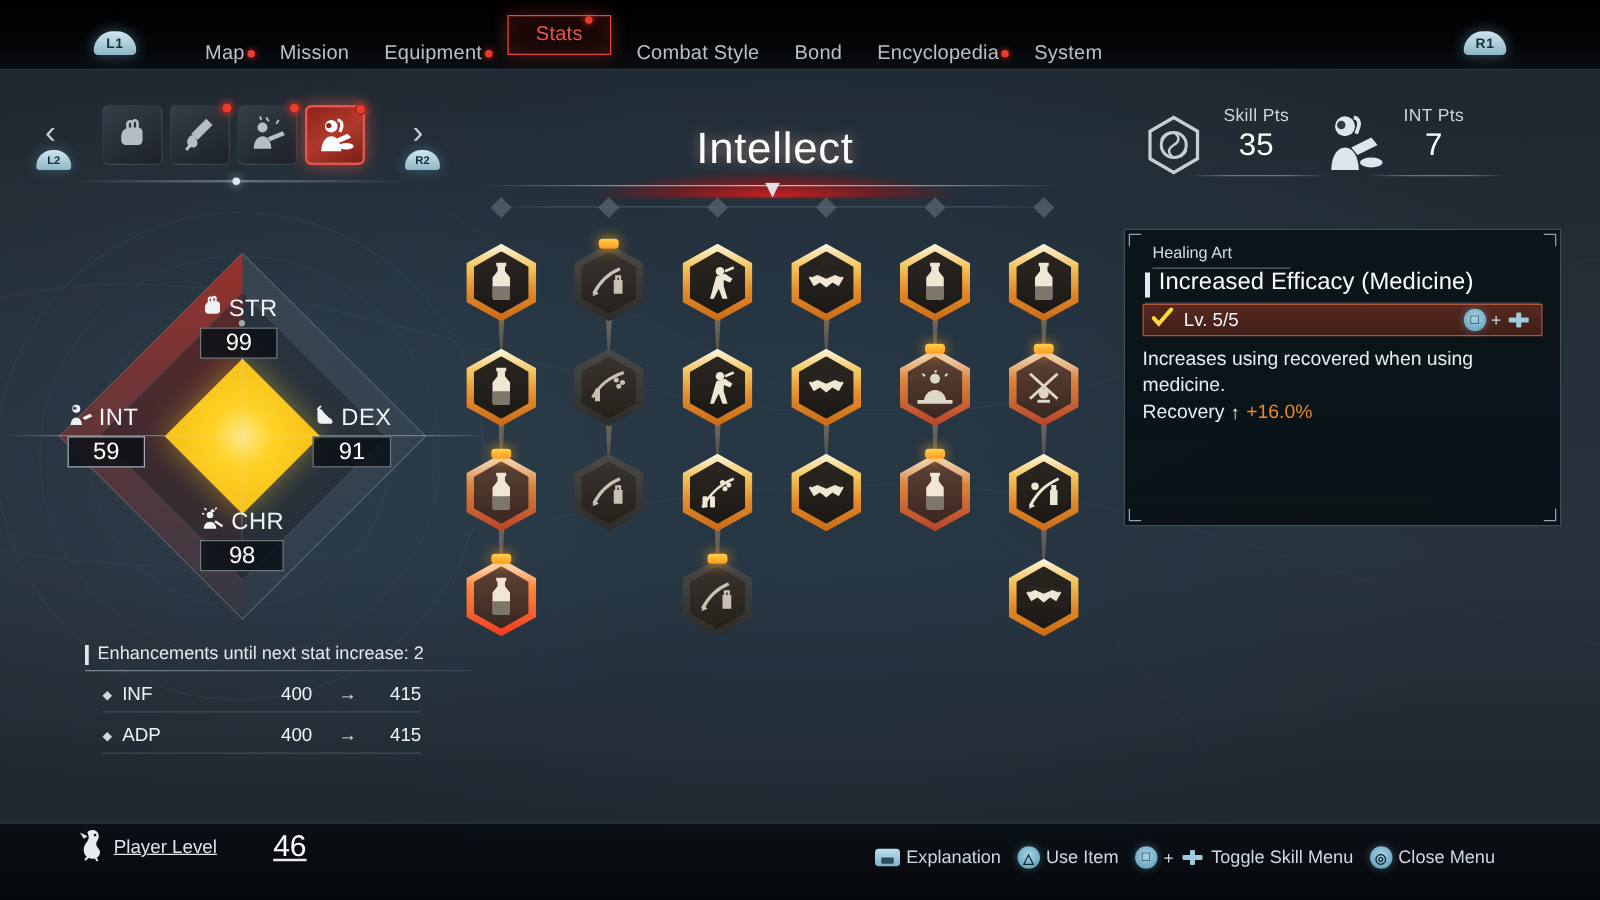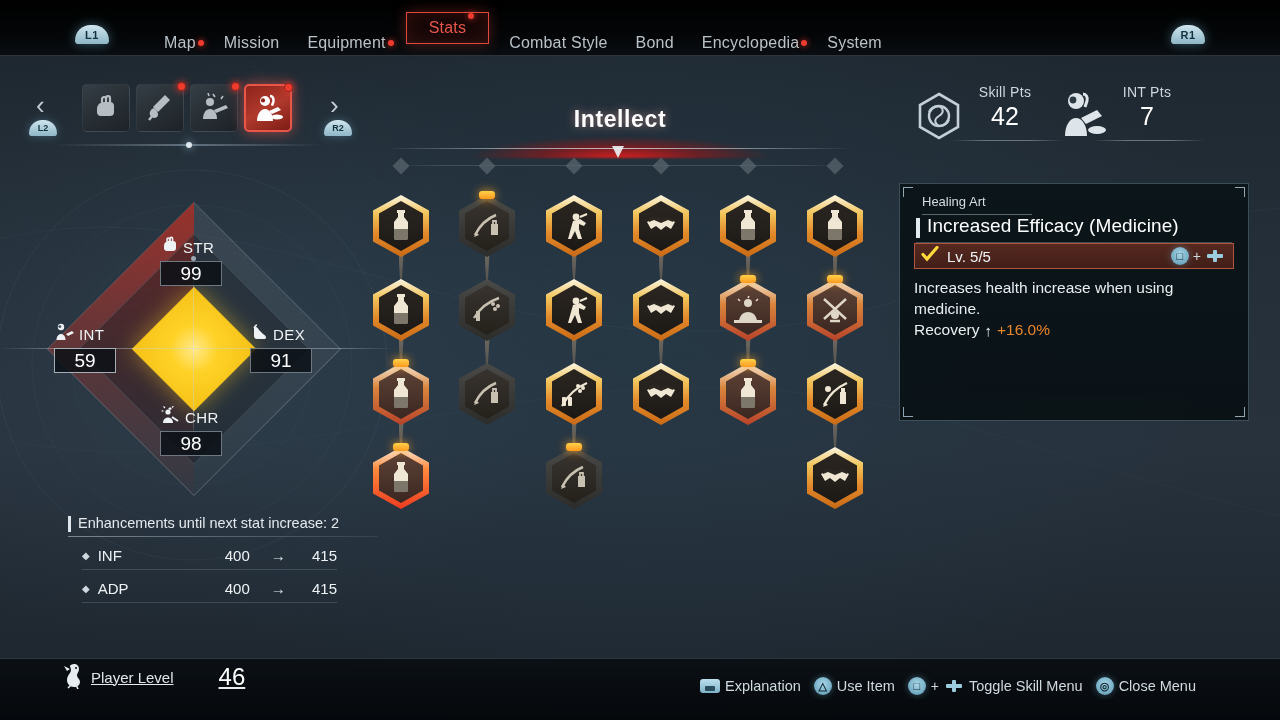--- a/index.html
+++ b/index.html
@@ -119,21 +119,21 @@
     position:absolute; left: 380px; top: 88px; width: 480px; text-align:center;
   }
   .treetitle .glow {
     position:absolute; left: 50%; top: 14px; transform: translateX(-50%);
     width: 430px; height: 56px;
     background: radial-gradient(ellipse 210px 30px at 50% 100%, rgba(225,30,30,0.95) 0%, rgba(170,18,18,0.55) 38%, rgba(120,10,10,0.0) 72%);
     filter: blur(1px);
   }
   .treetitle .txt {
     position: relative;
-    font-size: 23px; font-weight: 700; letter-spacing: .6px;
+    font-size: 35px; font-weight: 400; letter-spacing: .6px;
     color: #fdfdfd; text-shadow: 0 0 10px rgba(255,180,170,.55);
     line-height: 62px;
   }
   .titleline {
     position:absolute; left: 386px; top: 148px; width: 466px; height: 1px;
     background: linear-gradient(90deg, rgba(220,235,245,0) 0%, rgba(220,235,245,0.55) 25%, rgba(220,235,245,0.75) 50%, rgba(220,235,245,0.55) 75%, rgba(220,235,245,0) 100%);
   }
   .titlecaret {
     position:absolute; left: 612px; top: 146px; width: 12px; height: 12px;
     background: #e9eef2; clip-path: polygon(50% 100%, 0 0, 100% 0);
@@ -170,21 +170,21 @@
   .axis-h {
     position:absolute; left: -42px; top: 123px; width: 394px; height: 1px;
     background: linear-gradient(90deg, rgba(200,215,228,0) 0%, rgba(200,215,228,0.40) 14%, rgba(200,215,228,0.40) 86%, rgba(200,215,228,0) 100%);
   }
   .axis-v {
     position:absolute; left: 151px; top: 34px; width: 1px; height: 180px;
     background: linear-gradient(180deg, rgba(200,215,228,0) 0%, rgba(200,215,228,0.40) 16%, rgba(200,215,228,0.40) 84%, rgba(200,215,228,0) 100%);
   }
   .statnode { position:absolute; }
   .statnode .row { display:flex; align-items:center; gap:3px; }
-  .statnode .nm { font-size: 15px; color:#f0f3f5; letter-spacing:.4px; }
+  .statnode .nm { font-size: 19px; color:#f0f3f5; letter-spacing:.4px; }
   .statnode .vb {
     margin-top: 2px;
     min-width: 62px; height: 25px;
     background: rgba(12,17,22,0.85);
     border: 1px solid rgba(185,200,212,0.55);
     display:flex; align-items:center; justify-content:center;
     font-size: 19px; color:#fff;
   }
   .statnode.str { left: 118px; top: 10px; }
   .statnode.dex { left: 208px; top: 97px; }
@@ -859,21 +859,21 @@
   <div class="points">
     <span class="pticon a">
       <svg width="44" height="48" viewBox="0 0 44 48">
           <polygon points="22,2 41,13 41,35 22,46 3,35 3,13" fill="none" stroke="#c3ced6" stroke-width="2.6"></polygon>
           <circle cx="22" cy="24" r="10" fill="none" stroke="#c3ced6" stroke-width="2.4"></circle>
           <path d="M22 14c5 3 5 7 0 10M22 34c-5-3-5-7 0-10M12 20c2-5 6-6 10-6M32 28c-2 5-6 6-10 6" stroke="#c3ced6" stroke-width="2" fill="none"></path>
         </svg>
     </span>
     <div class="ptcol skill">
       <div class="cap">Skill Pts</div>
-      <div class="val">42</div>
+      <div class="val">35</div>
     </div>
     <div class="ptline a"></div>
 
     <span class="pticon b">
       <svg width="50" height="52" viewBox="0 0 50 52">
           <circle cx="19" cy="13" r="8" fill="#dde5ea"></circle>
           <circle cx="16" cy="12" r="3.4" fill="#2c3a44"></circle>
           <path d="M26 6c3 0 5 3 4 7l-2 6" stroke="#dde5ea" stroke-width="3" fill="none"></path>
           <path d="M8 48c0-11 5-18 11-18s11 7 11 18z" fill="#dde5ea"></path>
           <path d="M24 30l16-8 5 6-16 8z" fill="#dde5ea"></path>
@@ -907,21 +907,21 @@
       <span class="hints">
         <span class="btnglyph">□</span>
         <span class="plus">+</span>
         <span class="dpad">
             <i class="hbar"></i>
             <i class="vbar"></i>
           </span>
       </span>
     </div>
 
-    <div class="p-desc">Increases health increase when using medicine.</div>
+    <div class="p-desc">Increases using recovered when using medicine.</div>
     <div class="p-stat">
       <span>Recovery</span>
       <span class="up">↑</span>
       <span class="gain">+16.0%</span>
     </div>
   </div>
 
   <div class="bottombar">
     <div class="plvl">
       <span>

